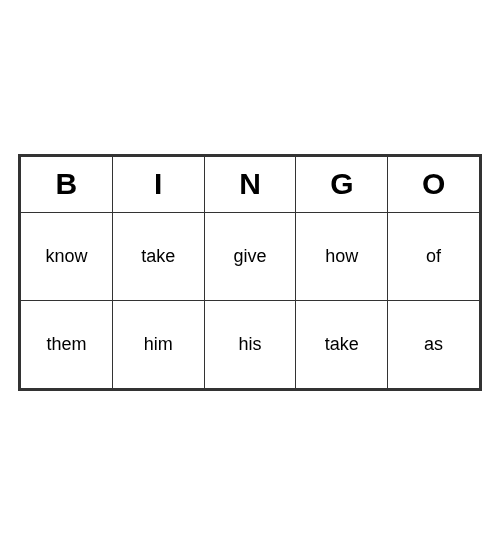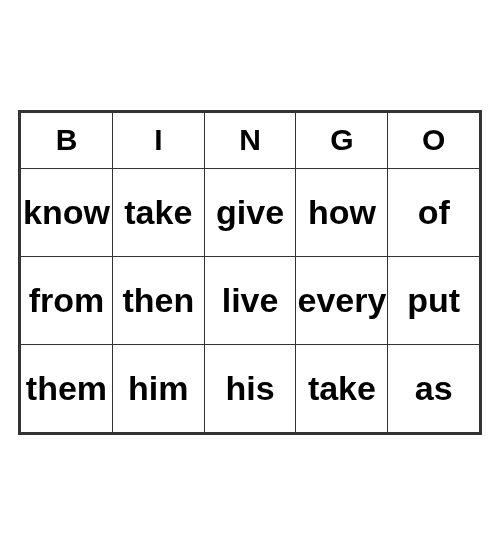--- a/index.html
+++ b/index.html
@@ -28,22 +28,22 @@
       width: 460px;
     }
 
     .bingo-table td,
     .bingo-table th {
       border: 1.5px solid #333;
       width: 92px;
       height: 88px;
       text-align: center;
       vertical-align: middle;
-      font-size: 34px;
-      font-weight: bold;
+      font-size: 18px;
+      font-weight: normal;
     }
 
     .bingo-table th {
       font-size: 30px;
       font-weight: bold;
       height: 56px;
       border-bottom: 1.5px solid #333;
     }
 
     .bingo-table .header-row th {
@@ -66,27 +66,20 @@
     </thead>
     <tbody id="bingo-body">
     <tr>
           <td>know</td>
           <td>take</td>
           <td>give</td>
           <td>how</td>
           <td>of</td>
         </tr>
         <tr>
-          <td>from</td>
-          <td>then</td>
-          <td>live</td>
-          <td>every</td>
-          <td>put</td>
-        </tr>
-        <tr>
           <td>them</td>
           <td>him</td>
           <td>his</td>
           <td>take</td>
           <td>as</td>
         </tr>
       </tbody>
   </table>
 </div>
 

